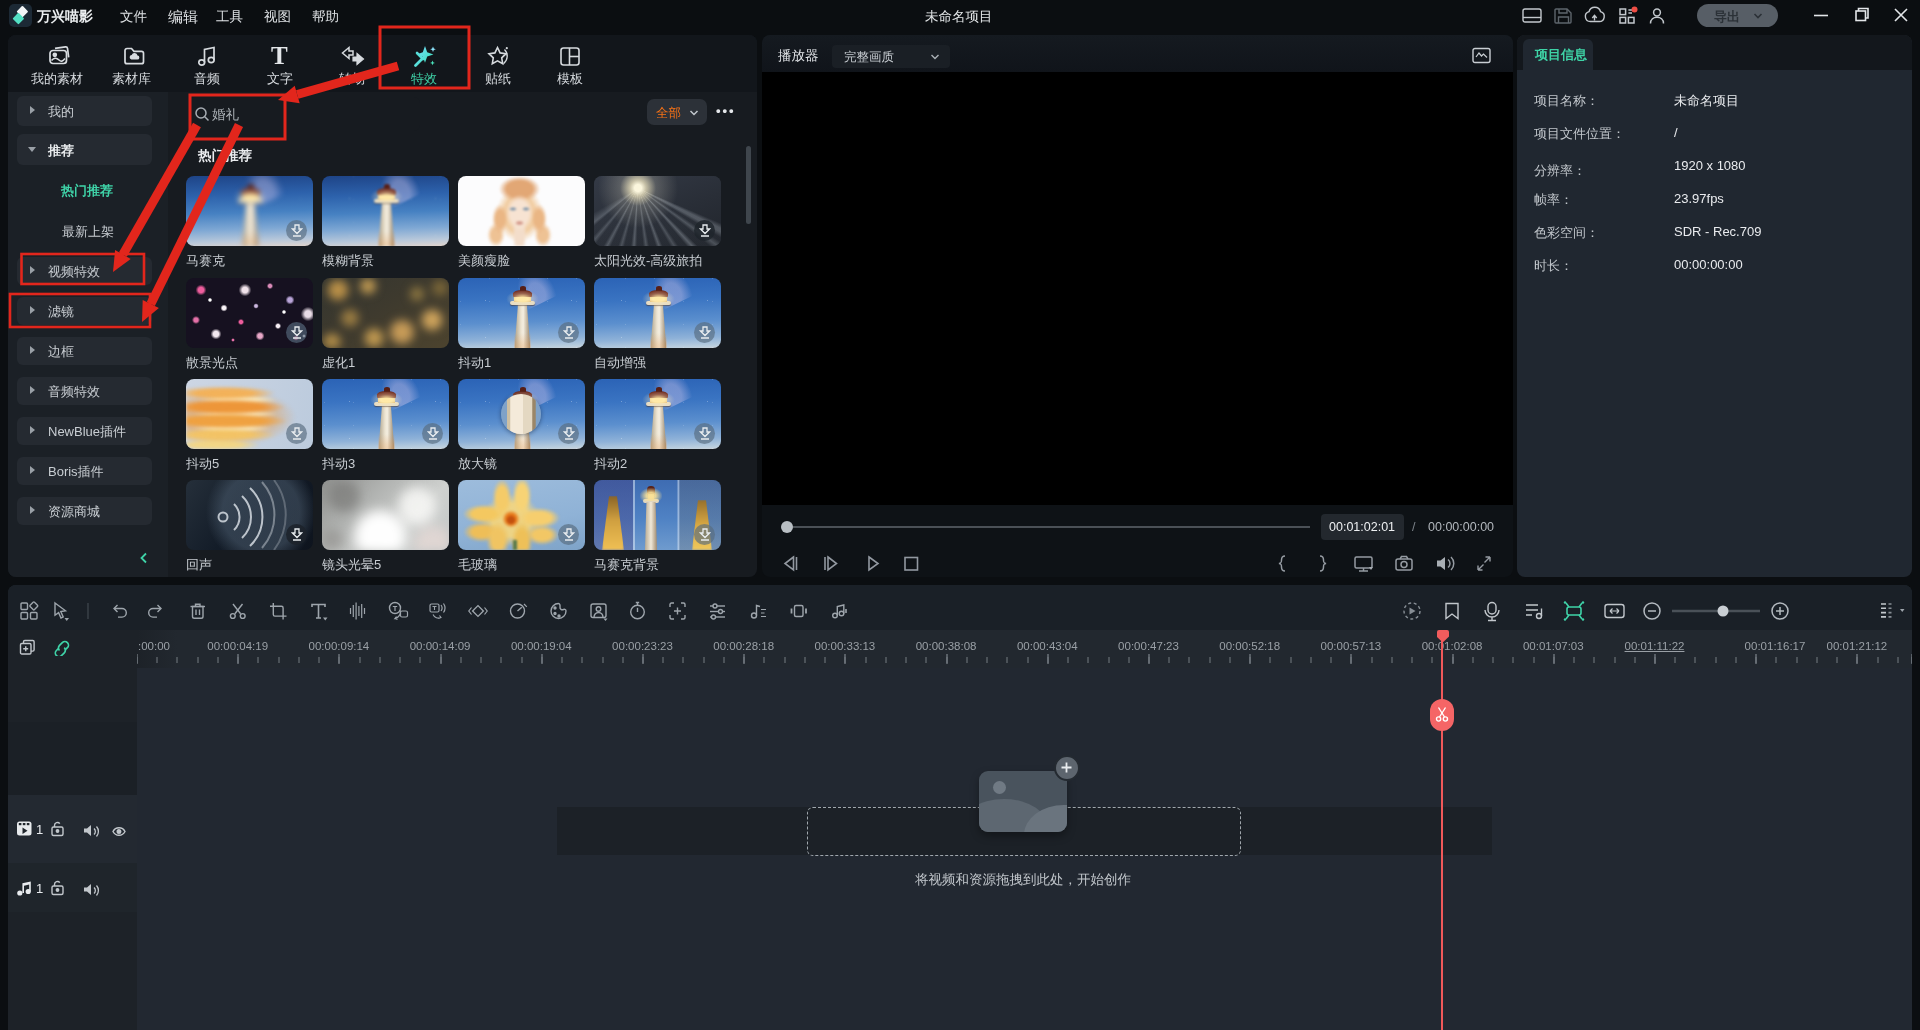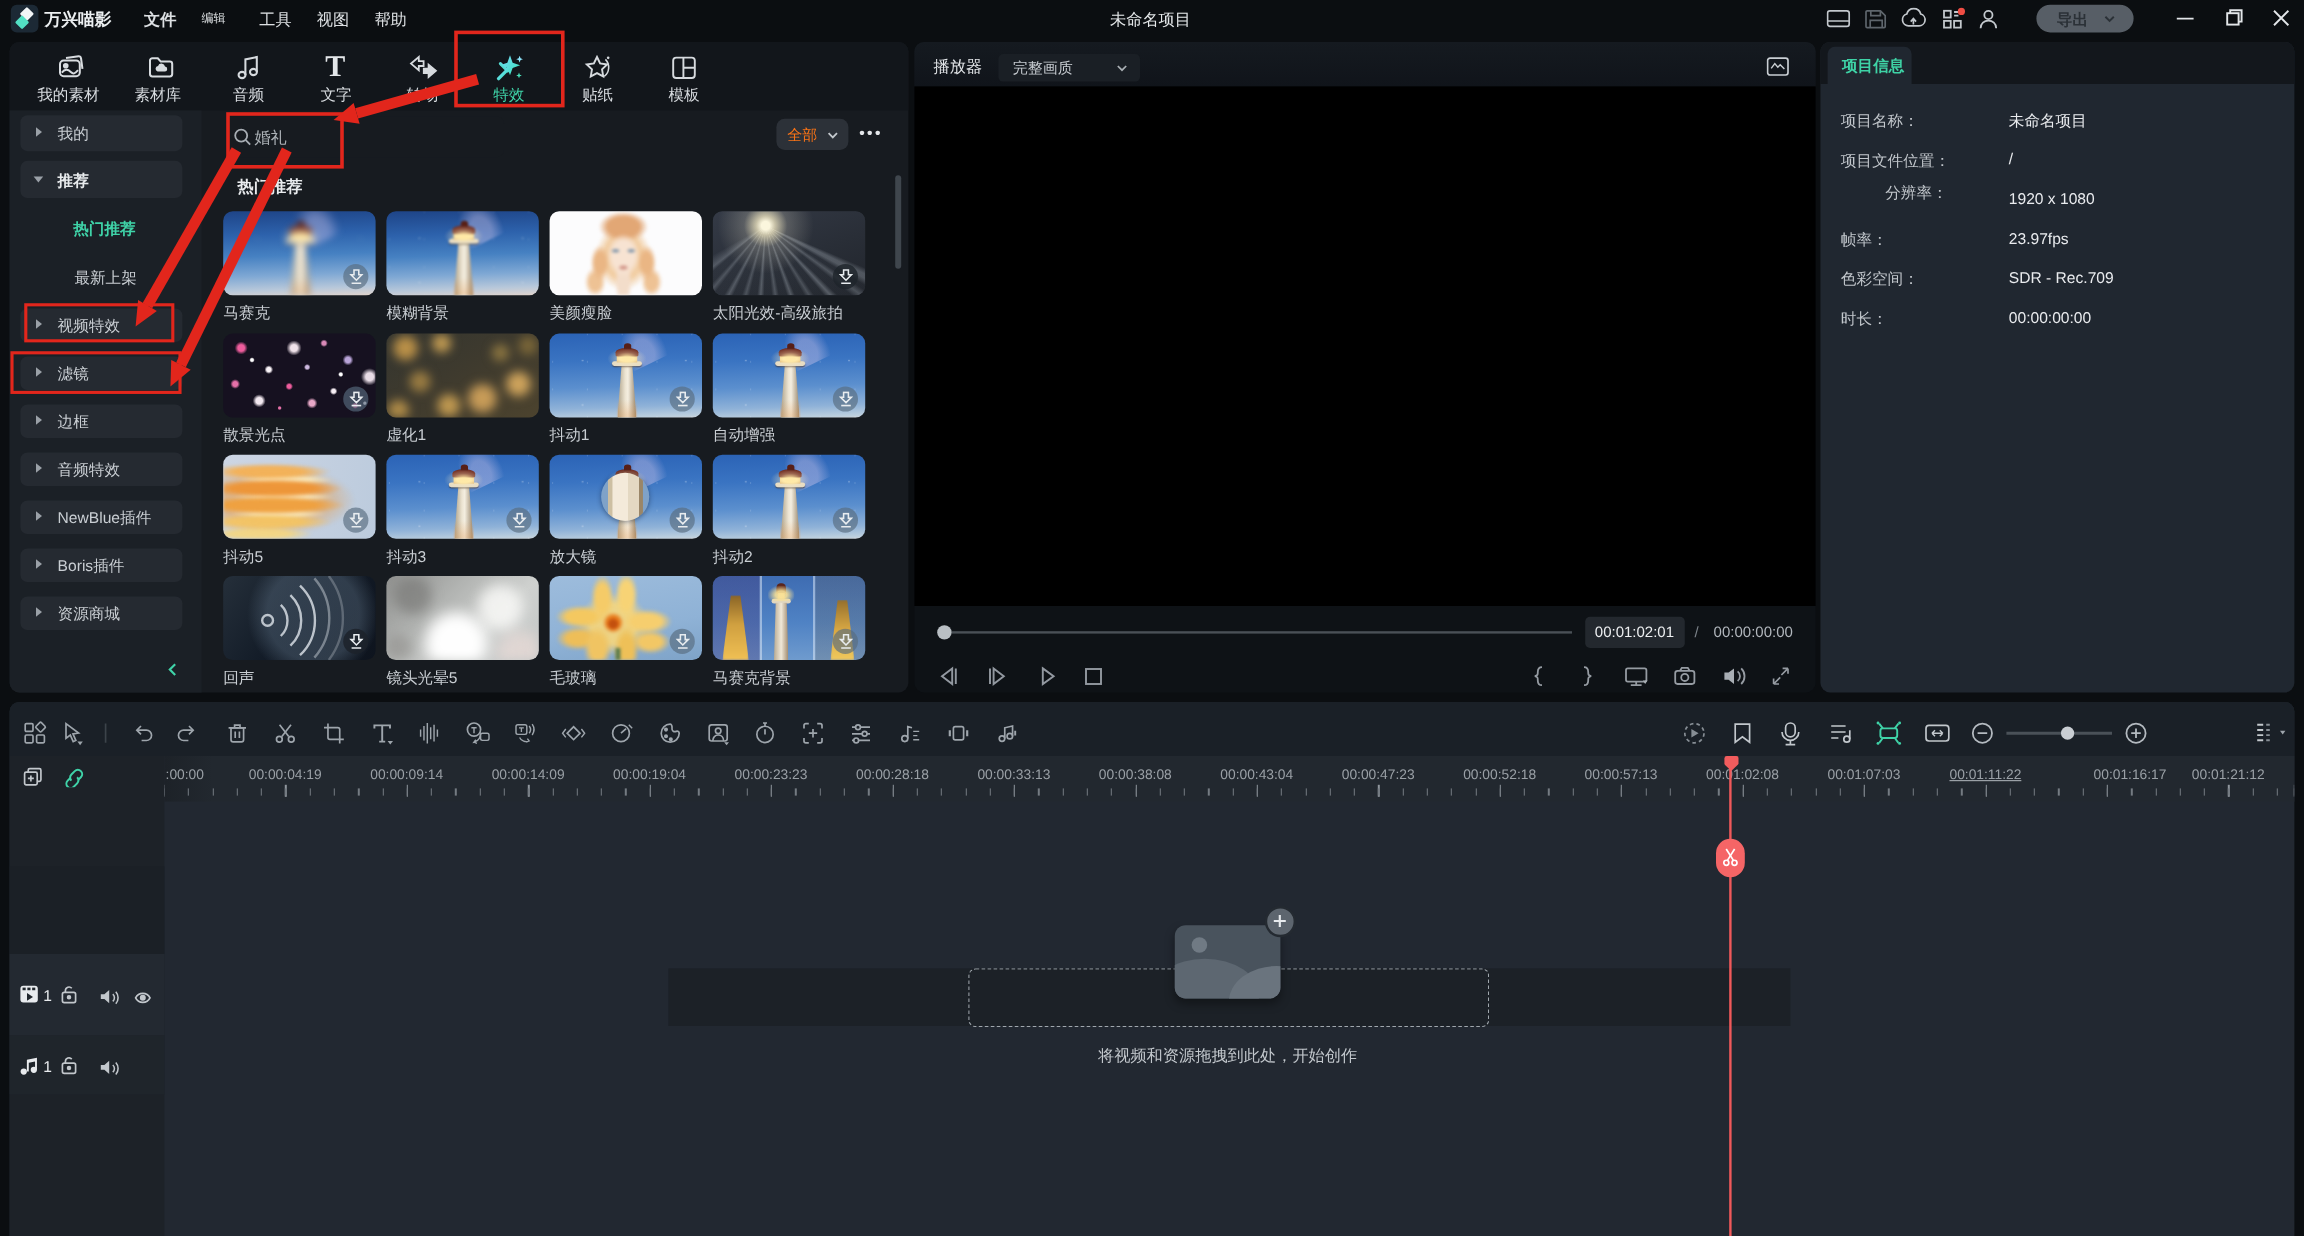--- a/index.html
+++ b/index.html
@@ -16,22 +16,22 @@
 <div id="stage">
 
   <div class="abs" id="topbar" style="left:0;top:0;width:1920px;height:30px;background:#0b0e11;"></div>
   <div class="abs" style="left:9px;top:4px;width:23px;height:23px;border-radius:5px;background:#1c2935;overflow:hidden;">
     <svg width="23" height="23" viewBox="0 0 23 23">
       <rect x="9.2" y="3.4" width="8.4" height="8.4" rx="1" fill="#f2f5f7" transform="rotate(45 13.4 7.6)"></rect>
       <rect x="5.2" y="10.4" width="8.4" height="8.4" rx="1" fill="#52e0c4" transform="rotate(45 9.4 14.6)"></rect>
     </svg>
   </div>
   <div class="txt" style="left:37px;top:8px;font-size:14px;font-weight:bold;color:#eceff1;">万兴喵影</div>
-  <div class="txt" style="left:120px;top:8px;font-size:13.5px;color:#dde0e3;font-weight:bold;">文件</div>
-  <div class="txt" style="left:168px;top:8px;font-size:10px;color:#dde0e3;">编辑</div>
+  <div class="txt" style="left:120px;top:8px;font-size:13.5px;color:#dde0e3;">文件</div>
+  <div class="txt" style="left:168px;top:8px;font-size:15px;color:#dde0e3;">编辑</div>
   <div class="txt" style="left:216px;top:8px;font-size:13.5px;color:#dde0e3;">工具</div>
   <div class="txt" style="left:264px;top:8px;font-size:13.5px;color:#dde0e3;">视图</div>
   <div class="txt" style="left:312px;top:8px;font-size:13.5px;color:#dde0e3;">帮助</div>
   <div class="txt" style="left:925px;top:8px;font-size:13.5px;color:#e4e7e9;">未命名项目</div>
 
   <div class="abs" style="left:1522px;top:6px;">
     <svg width="150" height="20" viewBox="0 0 150 20" fill="none" stroke="#c3c8cd" stroke-width="1.4">
       <rect x="1" y="3" width="18" height="13" rx="2"></rect>
       <line x1="1" y1="11.5" x2="19" y2="11.5"></line>
       <g stroke="#5e656c">
@@ -622,21 +622,21 @@
   <div class="panel" style="left:1517px;top:35px;width:395px;height:542px;background:#202730;"></div>
   <div id="infopanel">
     <div class="abs" style="left:1517px;top:35px;width:395px;height:35px;background:#13171c;border-radius:8px 8px 0 0;"></div>
     <div class="abs" style="left:1523px;top:39px;width:70px;height:31px;background:#202730;border-radius:6px 6px 0 0;"></div>
     <div class="txt" style="left:1535px;top:46px;font-size:13px;font-weight:bold;color:#3ed3a6;">项目信息</div>
     <style>.il{position:absolute;left:1534px;font-size:13px;color:#c2c7cc;} .iv{position:absolute;left:1674px;font-size:13px;color:#e9ebee;}</style>
     <div class="il" style="top:92px;">项目名称：</div>
       <div class="iv" style="top:92px;">未命名项目</div>
     <div class="il" style="top:125px;">项目文件位置：</div>
       <div class="iv" style="top:125px;">/</div>
-    <div class="il" style="top:152px;margin-left:37px;">分辨率：</div>
+    <div class="il" style="top:162px;">分辨率：</div>
       <div class="iv" style="top:158px;">1920 x 1080</div>
     <div class="il" style="top:191px;">帧率：</div>
       <div class="iv" style="top:191px;">23.97fps</div>
     <div class="il" style="top:224px;">色彩空间：</div>
       <div class="iv" style="top:224px;">SDR - Rec.709</div>
     <div class="il" style="top:257px;">时长：</div>
       <div class="iv" style="top:257px;">00:00:00:00</div>
   </div>
 
   <div class="abs" style="left:8px;top:585px;width:1904px;height:445px;background:#222831;border-radius:8px 8px 0 0;"></div>

